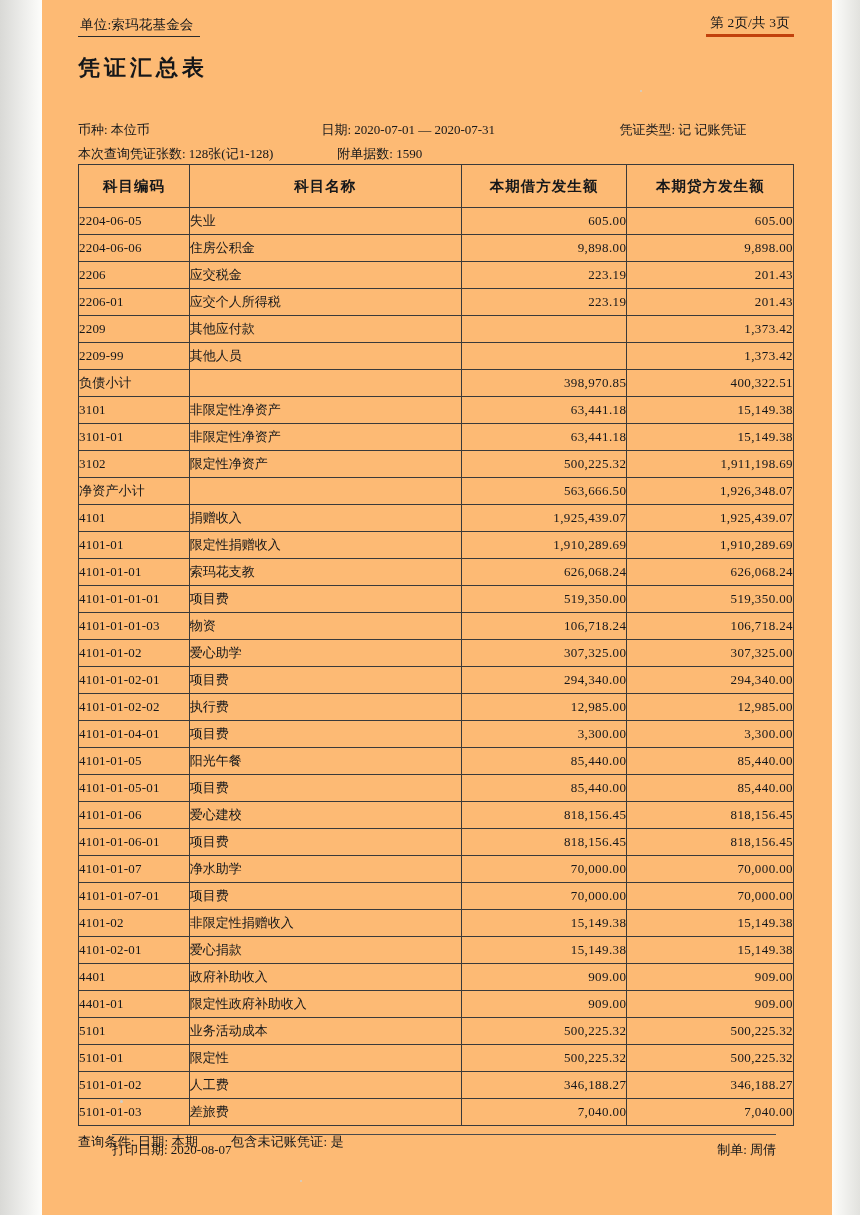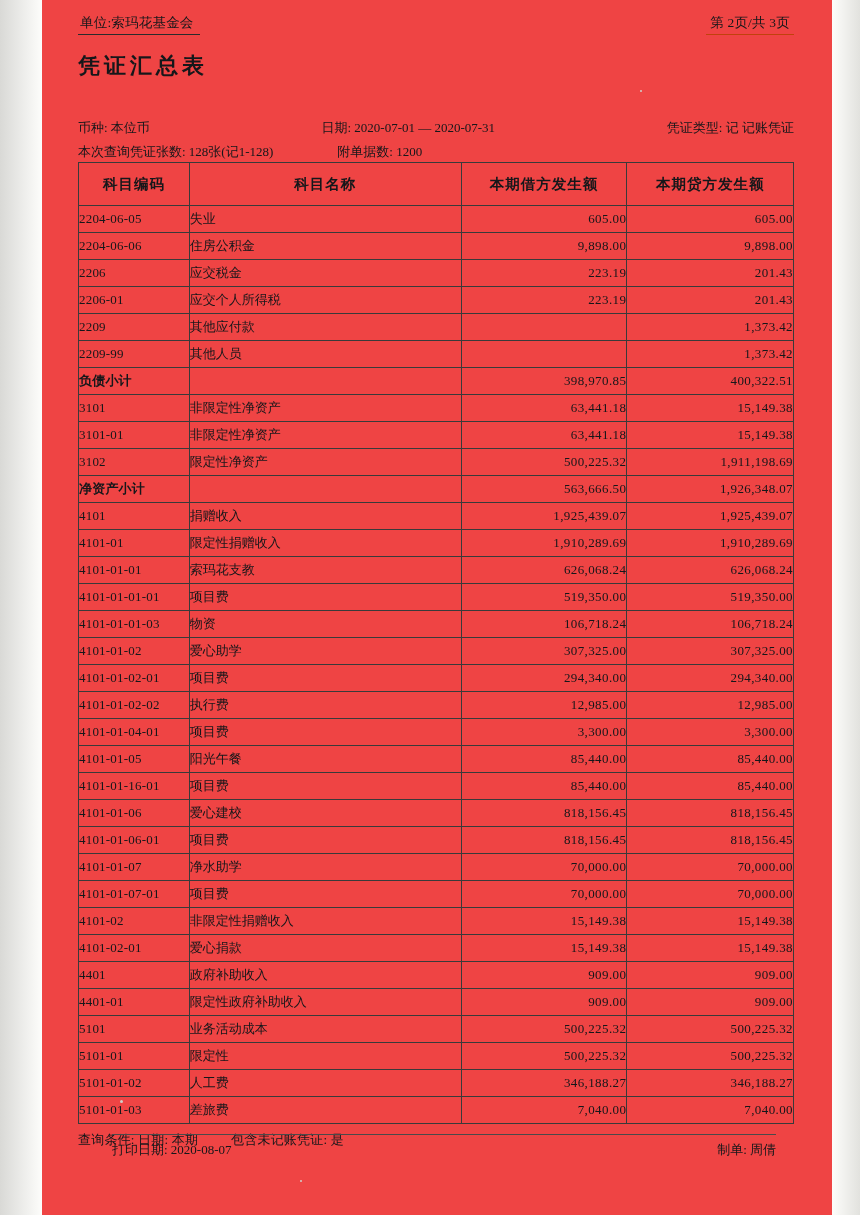--- a/index.html
+++ b/index.html
@@ -4,21 +4,21 @@
 <style>
   html, body {
     margin: 0;
     padding: 0;
     background: #b8b8b8;
   }
   .page {
     position: relative;
     width: 860px;
     height: 1215px;
-    background: #ef4444;
+    background: #fdba74;
     margin: 0 auto;
     font-family: "Liberation Serif", "DejaVu Serif", serif;
     color: #15171a;
     overflow: hidden;
     box-sizing: border-box;
   }
   
   .page::before {
     content: "";
     position: absolute;
@@ -49,21 +49,21 @@
     padding-top: 14px;
     font-size: 13.5px;
     letter-spacing: 0.2px;
   }
   .topbar .unit {
     border-bottom: 1px solid #2b2b2b;
     padding: 0 6px 2px 2px;
     white-space: nowrap;
   }
   .topbar .pageno {
-    border-bottom: 1px solid #c2410c;
+    border-bottom: 3px solid #c2410c;
     padding: 0 4px 2px 4px;
     white-space: nowrap;
   }
 
   
   .doc-title {
     text-align: left;
     font-size: 22px;
     font-weight: bold;
     letter-spacing: 4px;
@@ -77,21 +77,21 @@
     margin-top: 36px;
     font-size: 13px;
     line-height: 21px;
   }
   .meta-row {
     display: flex;
     width: 100%;
   }
   .meta-row .m-left { width: 34%; }
   .meta-row .m-mid  { width: 35%; }
-  .meta-row .m-right{ width: 31%; text-align: right; }
+  .meta-row .m-right{ width: 31%; text-align: center; }
   .meta-row2 {
     margin-top: 3px;
     gap: 40px;
   }
   .meta-row2 .m2a { margin-right: 24px; }
 
   
   table.summary {
     margin-top: 0;
     width: 100%;
@@ -127,21 +127,21 @@
     padding-left: 10px;
   }
   td.num {
     text-align: right;
     padding-right: 9px;
     font-family: "Liberation Serif", serif;
     letter-spacing: 0.4px;
   }
   tr.subtotal td.code,
   tr.subtotal td.name {
-    font-weight: bold;
+    font-weight: normal;
   }
 
   
   .query-cond {
     margin-top: 7px;
     font-size: 13px;
     letter-spacing: 0.2px;
   }
   .query-cond .gap { display: inline-block; width: 26px; }
 
@@ -184,21 +184,21 @@
     <div class="doc-title">凭证汇总表</div>
 
     <div class="meta">
       <div class="meta-row">
         <div class="m-left">币种: 本位币</div>
         <div class="m-mid">日期: 2020-07-01 — 2020-07-31</div>
         <div class="m-right">凭证类型: 记 记账凭证</div>
       </div>
       <div class="meta-row meta-row2">
         <div class="m2a">本次查询凭证张数: 128张(记1-128)</div>
-        <div>附单据数: 1200</div>
+        <div>附单据数: 1590</div>
       </div>
     </div>
 
     <table class="summary">
       <colgroup>
         <col class="c-code">
         <col class="c-name">
         <col class="c-debit">
         <col class="c-credit">
       </colgroup>
@@ -331,21 +331,21 @@
             <td class="num">3,300.00</td>
             <td class="num">3,300.00</td>
           </tr>
           <tr>
             <td class="code">4101-01-05</td>
             <td class="name">阳光午餐</td>
             <td class="num">85,440.00</td>
             <td class="num">85,440.00</td>
           </tr>
           <tr>
-            <td class="code">4101-01-16-01</td>
+            <td class="code">4101-01-05-01</td>
             <td class="name">项目费</td>
             <td class="num">85,440.00</td>
             <td class="num">85,440.00</td>
           </tr>
           <tr>
             <td class="code">4101-01-06</td>
             <td class="name">爱心建校</td>
             <td class="num">818,156.45</td>
             <td class="num">818,156.45</td>
           </tr>

